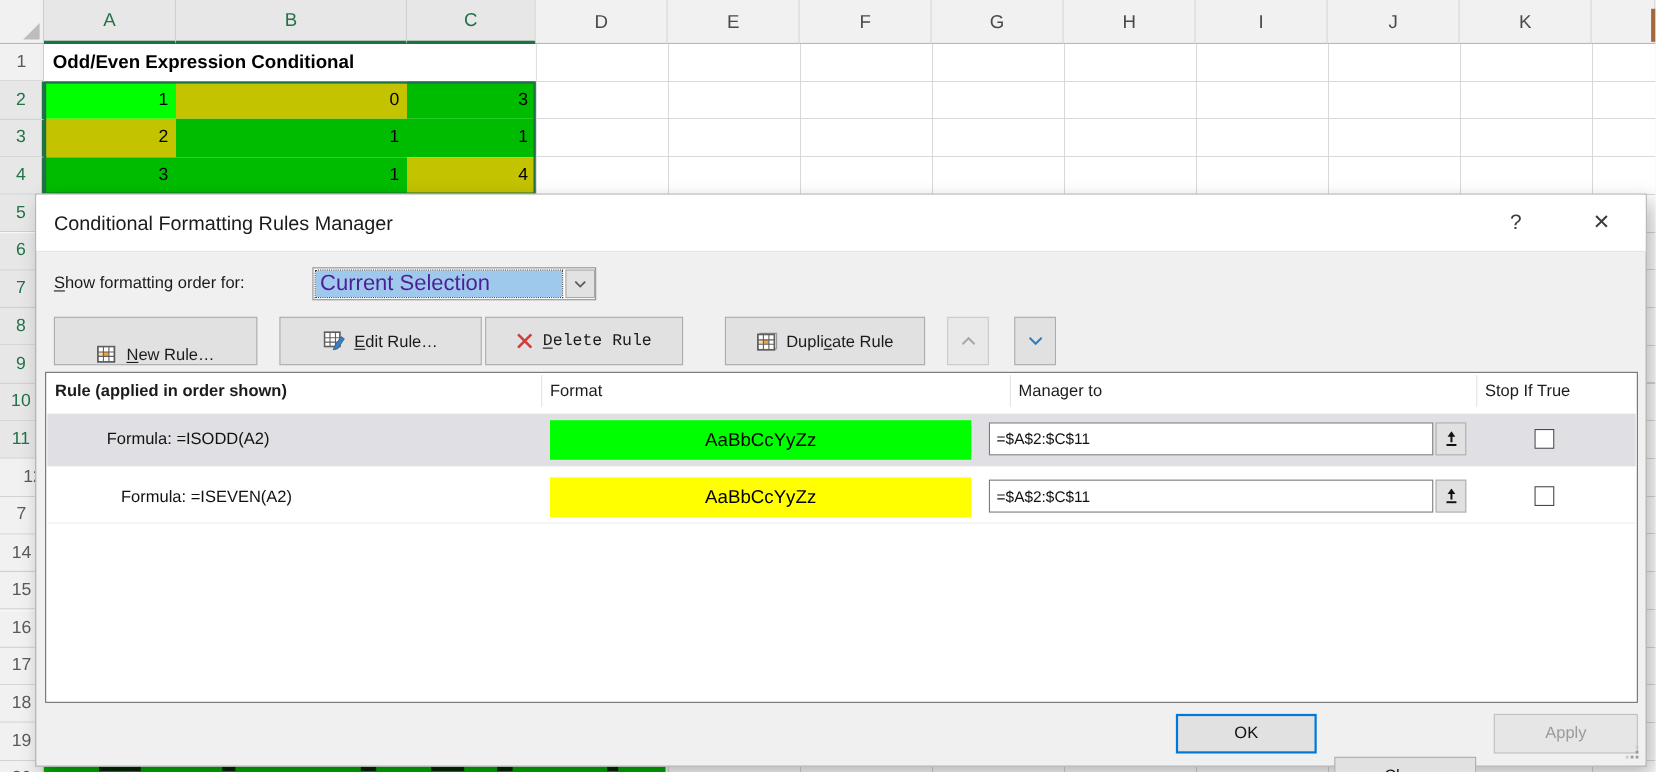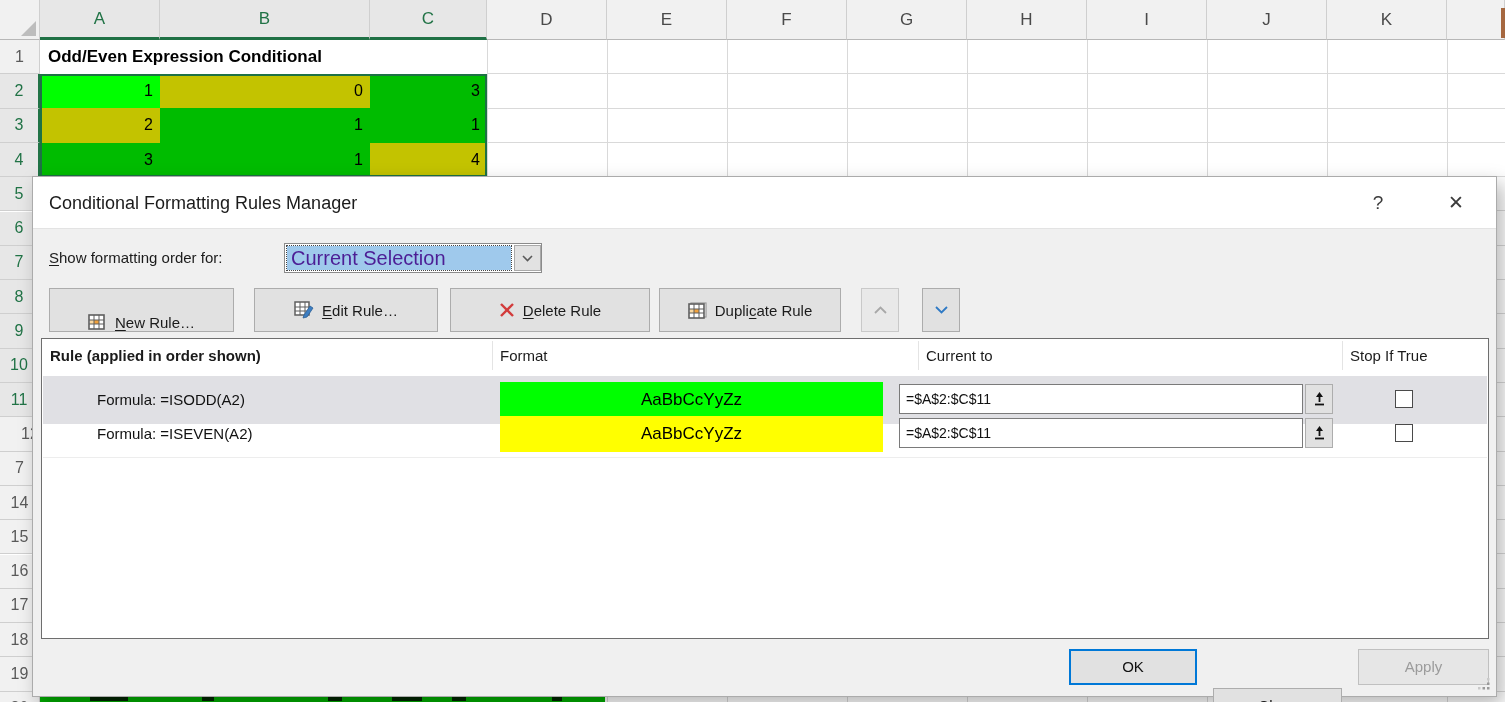--- a/index.html
+++ b/index.html
@@ -183,21 +183,21 @@
     <svg width="20" height="18" viewBox="0 0 20 18">
       <rect x="1" y="1" width="14" height="13" fill="#fff" stroke="#5f5f5f" stroke-width="1.5"></rect>
       <line x1="6" y1="1" x2="6" y2="14" stroke="#5f5f5f"></line>
         <line x1="11" y1="1" x2="11" y2="14" stroke="#5f5f5f"></line>
       <line x1="1" y1="6" x2="15" y2="6" stroke="#5f5f5f"></line>
         <line x1="1" y1="10" x2="15" y2="10" stroke="#5f5f5f"></line>
       <path d="M10 14 L16 5 L19 7 L13 16 L9 17 Z" fill="#3d7ec2" stroke="#2b5f96" stroke-width="0.8"></path>
     </svg>
     <span><span class="mn">E</span><span>dit Rule…</span></span>
   </div>
-  <div class="abs tbtn" style="left:417px;width:200px;">
+  <div class="abs tbtn" style="left:408px;width:180px;font-family:Liberation Mono, monospace;">
     <svg width="16" height="16" viewBox="0 0 16 16">
       <line x1="2" y1="2" x2="14" y2="14" stroke="#d23b3b" stroke-width="2.4"></line>
       <line x1="14" y1="2" x2="2" y2="14" stroke="#d23b3b" stroke-width="2.4"></line>
     </svg>
     <span><span class="mn">D</span><span>elete Rule</span></span>
   </div>
   <div class="abs tbtn" style="left:626px;width:182px;">
     <svg width="19" height="17" viewBox="0 0 19 17">
       <rect x="3" y="1" width="15" height="14" fill="#fff" stroke="#9a9a9a" stroke-width="1.2"></rect>
       <rect x="1" y="2" width="15" height="14" fill="#fff" stroke="#5f5f5f" stroke-width="1.6"></rect>
@@ -217,21 +217,21 @@
   </div>
   <div class="abs tbtn" style="left:889px;width:38px;">
     <svg width="13" height="8" viewBox="0 0 13 8">
         <polyline points="1,1 6.5,6.5 12,1" fill="none" stroke="#2f7ac5" stroke-width="1.8"></polyline>
       </svg>
   </div>
 
   <div id="list" class="abs">
     <div class="abs lhead" style="left:8px;font-weight:bold;">Rule (applied in order shown)</div>
     <div class="abs lhead" style="left:458px;">Format</div>
-    <div class="abs lhead" style="left:884px;">Current to</div>
+    <div class="abs lhead" style="left:884px;">Manager to</div>
     <div class="abs lhead" style="left:1308px;">Stop If True</div>
     <div class="abs lsep" style="left:450px;"></div>
     <div class="abs lsep" style="left:876px;"></div>
     <div class="abs lsep" style="left:1300px;"></div>
 
     <div class="abs rrow sel" style="top:37px;">
       <div class="ruletext">Formula: =ISODD(A2)</div>
       <div class="abs preview" style="background: rgb(0, 255, 0);">AaBbCcYyZz</div>
       <div class="abs applies">
         <input type="text" value="=$A$2:$C$11" style="">
@@ -239,21 +239,21 @@
           <svg width="13" height="14" viewBox="0 0 13 14">
             <line x1="6.5" y1="10" x2="6.5" y2="2.5" stroke="#111" stroke-width="1.8"></line>
             <polygon points="6.5,0 10,5 3,5" fill="#111"></polygon>
             <line x1="2" y1="12.5" x2="11" y2="12.5" stroke="#111" stroke-width="1.8"></line>
           </svg>
         </div>
       </div>
       <div class="abs chk"></div>
     </div>
 
-    <div class="abs rrow" style="top:71px;border-bottom:1px solid #ededed;">
+    <div class="abs rrow" style="top:89px;border-bottom:1px solid #ededed;padding-left:13px;">
       <div class="ruletext">Formula: =ISEVEN(A2)</div>
       <div class="abs preview" style="background: rgb(255, 255, 0);">AaBbCcYyZz</div>
       <div class="abs applies">
         <input type="text" value="=$A$2:$C$11" style="">
         <div class="rangebtn">
           <svg width="13" height="14" viewBox="0 0 13 14">
             <line x1="6.5" y1="10" x2="6.5" y2="2.5" stroke="#111" stroke-width="1.8"></line>
             <polygon points="6.5,0 10,5 3,5" fill="#111"></polygon>
             <line x1="2" y1="12.5" x2="11" y2="12.5" stroke="#111" stroke-width="1.8"></line>
           </svg>

